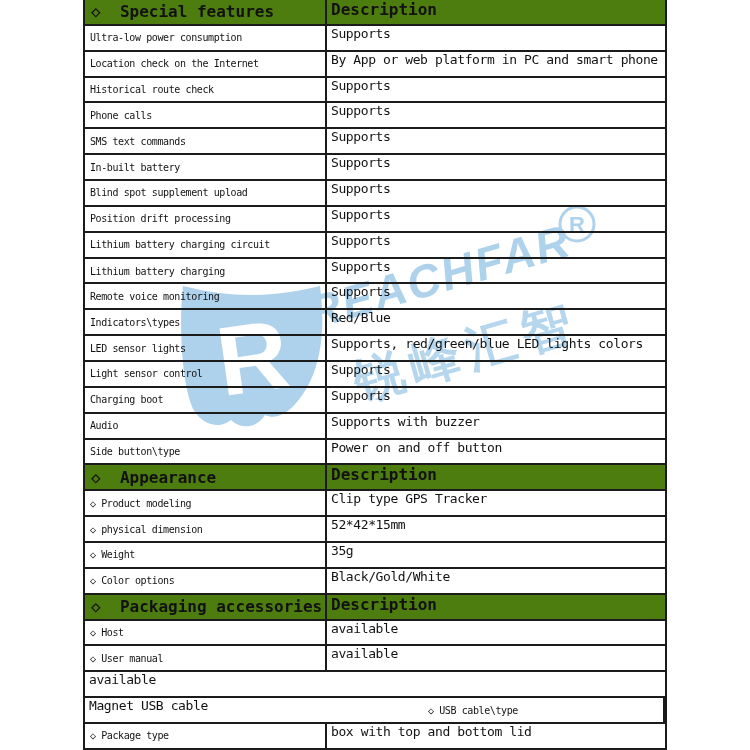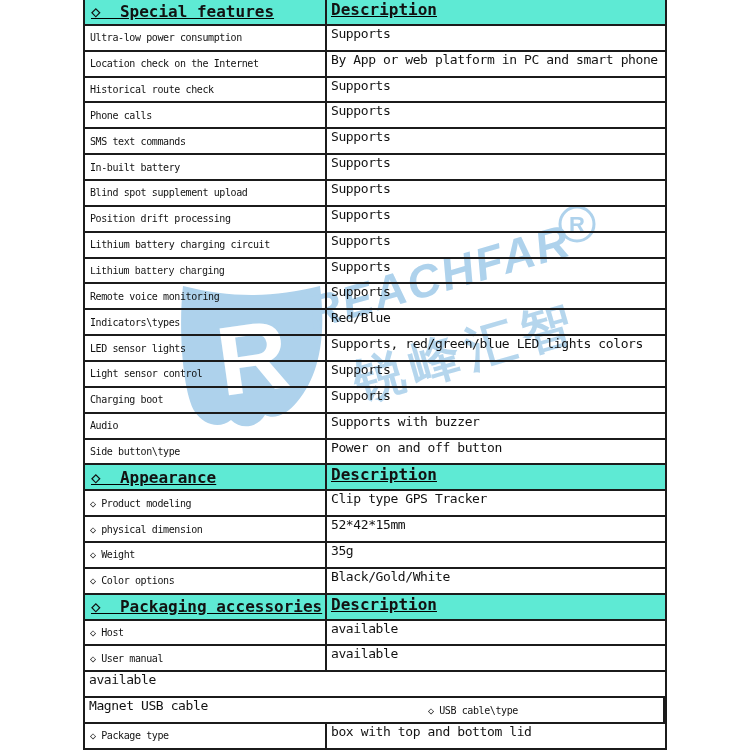--- a/index.html
+++ b/index.html
@@ -32,21 +32,21 @@
   .wm-reg { position:absolute; left:555px; top:202px; }
 
   
   .spec-table {
     position:absolute; left:83px; top:0; width:584px; height:750px;
     z-index:2;
     display:flex; flex-direction:column;
     border-left:2px solid #1b1b1b; border-right:2px solid #1b1b1b;
   }
   .row { flex:1 1 0; min-height:0; display:flex; border-bottom:2px solid #1b1b1b; background:transparent; }
-  .row.header { background:#5eead4;text-decoration:underline; }
+  .row.header { background:#4d7c0f; }
 
   .cell { overflow:hidden; color:#121212; }
   .cell.label {
     flex:0 0 242px; width:242px;
     border-right:2px solid #1b1b1b;
     display:flex; align-items:center;
     padding-left:5px;
     font-size:10px; letter-spacing:-0.4px;
     white-space:pre;
   }
@@ -55,21 +55,21 @@
     display:flex; align-items:flex-start;
     padding-left:4px;
     font-size:13px; letter-spacing:-0.4px;
     white-space:pre;
   }
   .row.header .cell { font-weight:bold; font-size:16px; letter-spacing:0; }
   .row.header .cell.label { padding-left:6px; }
 
   
   .cell.label.twoline { display:block; padding-top:3px; line-height:19px; }
-  .cell.label.twoline span { display:block;font-family:Liberation Mono, monospace; }
+  .cell.label.twoline span { display:block; }
 </style>
 </head>
 <body>
 
 <div class="screen">
 
   <div class="watermark">
     <svg class="wm-shield" width="153" height="170" viewBox="0 0 153 170">
       <path fill="#aed2ec" d="M8,16
            C 56,28 97,28 145,16

